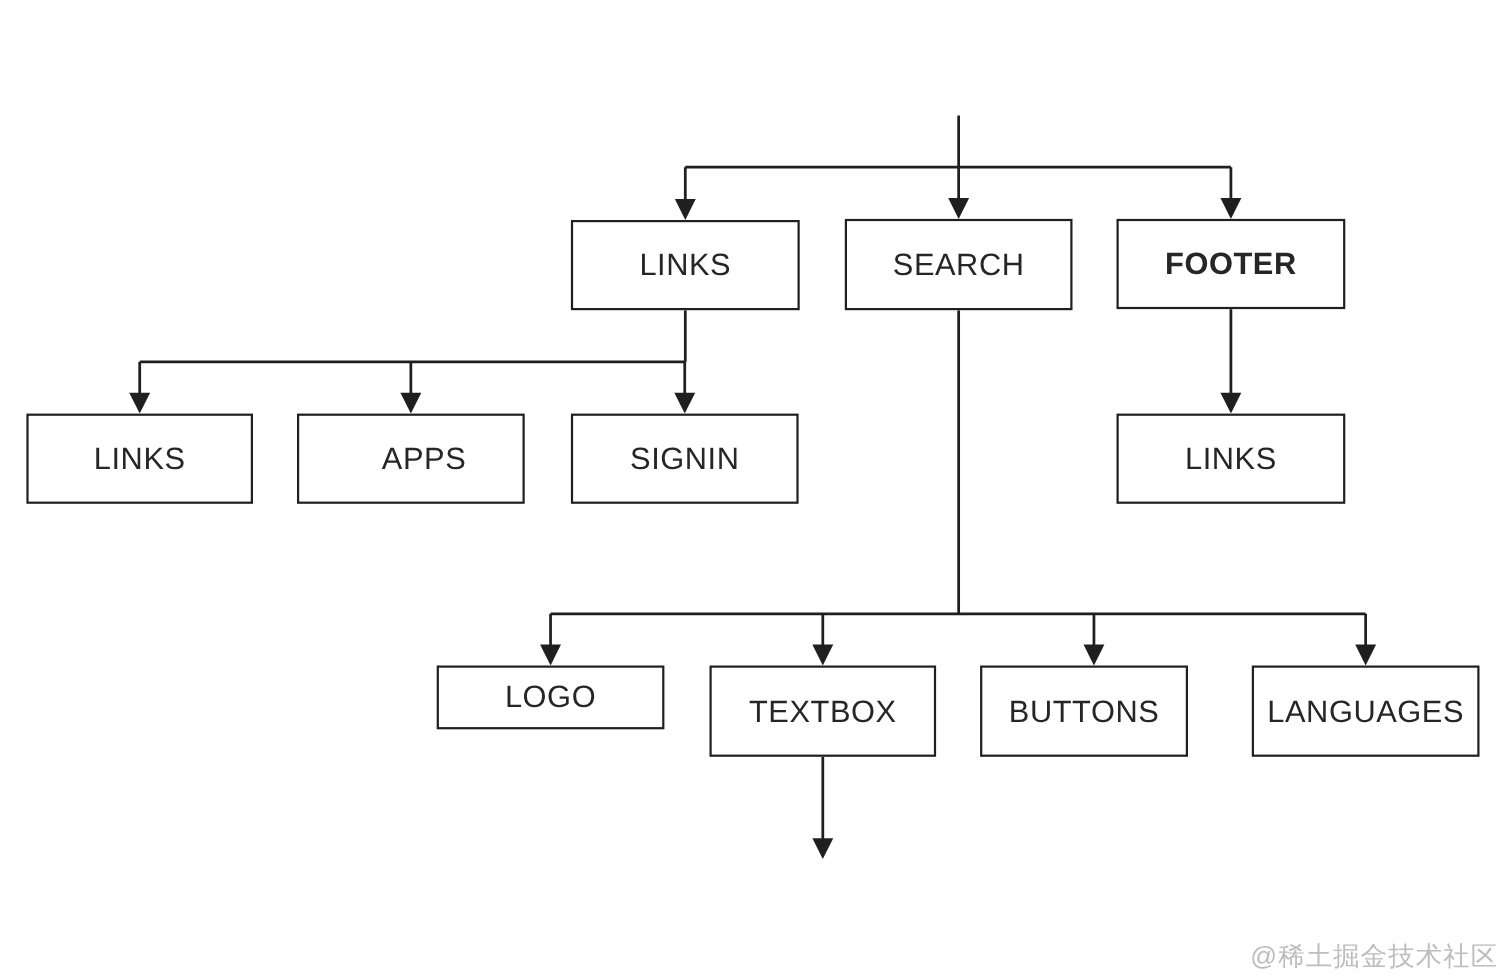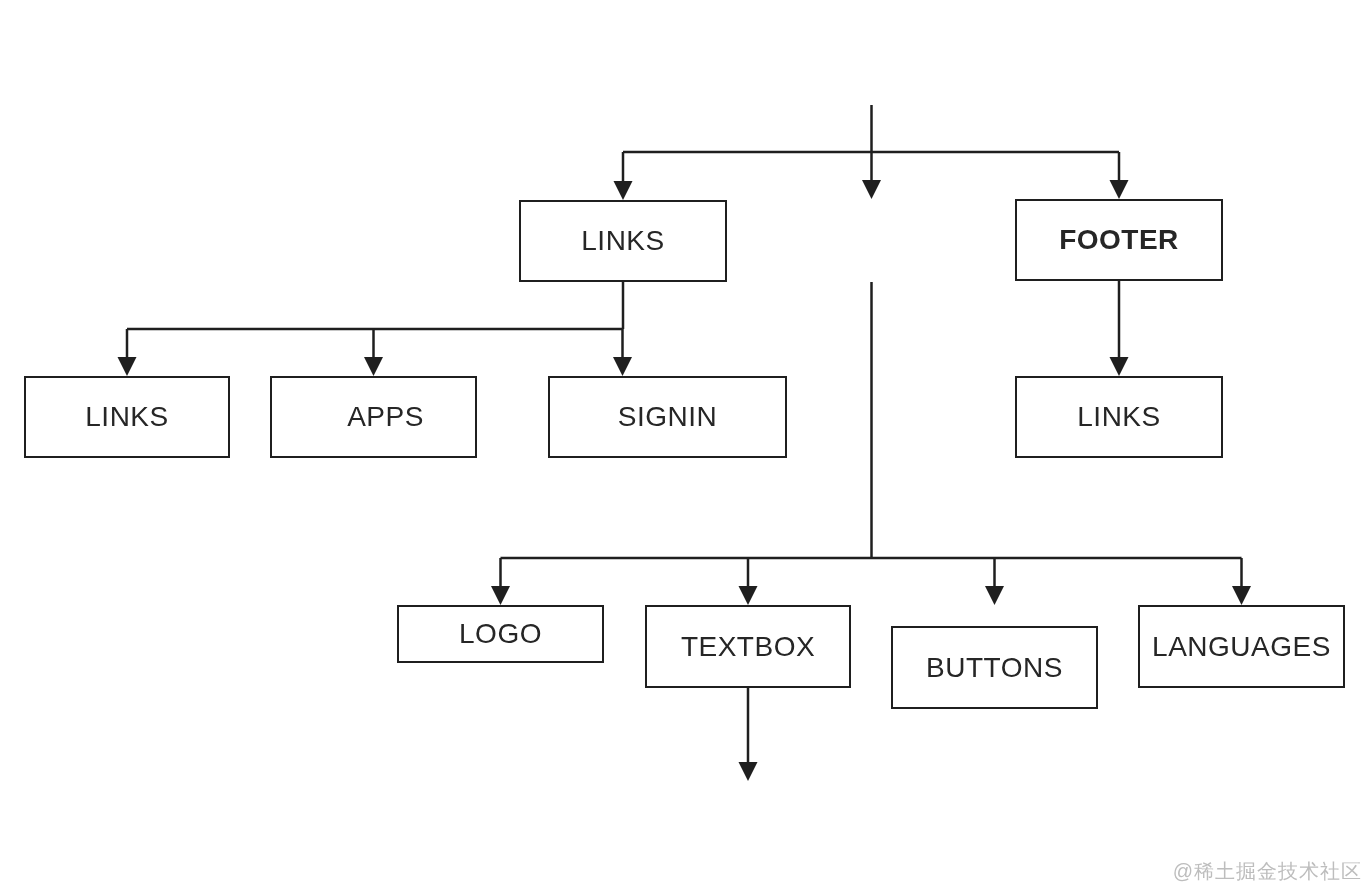--- a/index.html
+++ b/index.html
@@ -33,21 +33,21 @@
     justify-content: center;
     font-size: 28px;
     letter-spacing: 0.5px;
     color: #262626;
     white-space: nowrap;
   }
   #watermark {
     position: absolute;
     right: 8px;
     bottom: 6px;
-    font-size: 20px;
+    font-size: 24px;
     color: #bdbdbd;
     letter-spacing: 1px;
     font-family: "Liberation Sans", sans-serif;
   }
 </style>
 </head>
 <body>
 
 <div id="stage">
   <svg id="wires" viewBox="0 0 1370 891" xmlns="http://www.w3.org/2000/svg">
@@ -77,24 +77,25 @@
       <polygon points="738.5,586 757.5,586 748,605" fill="#1f1f1f"></polygon>
       <polyline points="994.5,558 994.5,588" fill="none" stroke="#1f1f1f" stroke-width="2.5"></polyline>
       <polygon points="985,586 1004,586 994.5,605" fill="#1f1f1f"></polygon>
       <polyline points="1241.5,558 1241.5,588" fill="none" stroke="#1f1f1f" stroke-width="2.5"></polyline>
       <polygon points="1232,586 1251,586 1241.5,605" fill="#1f1f1f"></polygon>
       <polyline points="748,688 748,764" fill="none" stroke="#1f1f1f" stroke-width="2.5"></polyline>
       <polygon points="738.5,762 757.5,762 748,781" fill="#1f1f1f"></polygon>
     </svg>
 
   <div class="node" style="left: 519px; top: 200px; width: 208px; height: 82px;">LINKS</div>
+  <div class="node" style="left: 768px; top: 199px; width: 207px; height: 83px;">SEARCH</div>
   <div class="node" style="left: 1015px; top: 199px; width: 208px; height: 82px; font-weight: bold;">FOOTER</div>
   <div class="node" style="left: 24px; top: 376px; width: 206px; height: 82px;">LINKS</div>
   <div class="node" style="left: 270px; top: 376px; width: 207px; height: 82px; padding-left: 24px;">APPS</div>
-  <div class="node" style="left: 548px; top: 376px; width: 239px; height: 82px;">SIGNIN</div>
+  <div class="node" style="left: 519px; top: 376px; width: 207px; height: 82px;">SIGNIN</div>
   <div class="node" style="left: 1015px; top: 376px; width: 208px; height: 82px;">LINKS</div>
   <div class="node" style="left: 397px; top: 605px; width: 207px; height: 58px;">LOGO</div>
   <div class="node" style="left: 645px; top: 605px; width: 206px; height: 83px;">TEXTBOX</div>
-  <div class="node" style="left: 891px; top: 605px; width: 207px; height: 83px; margin-top: 21px;">BUTTONS</div>
+  <div class="node" style="left: 891px; top: 605px; width: 189px; height: 83px;">BUTTONS</div>
   <div class="node" style="left: 1138px; top: 605px; width: 207px; height: 83px; text-align: right;">LANGUAGES</div>
 
   <span id="watermark">@稀土掘金技术社区</span>
 </div>
 
 </body></html>

